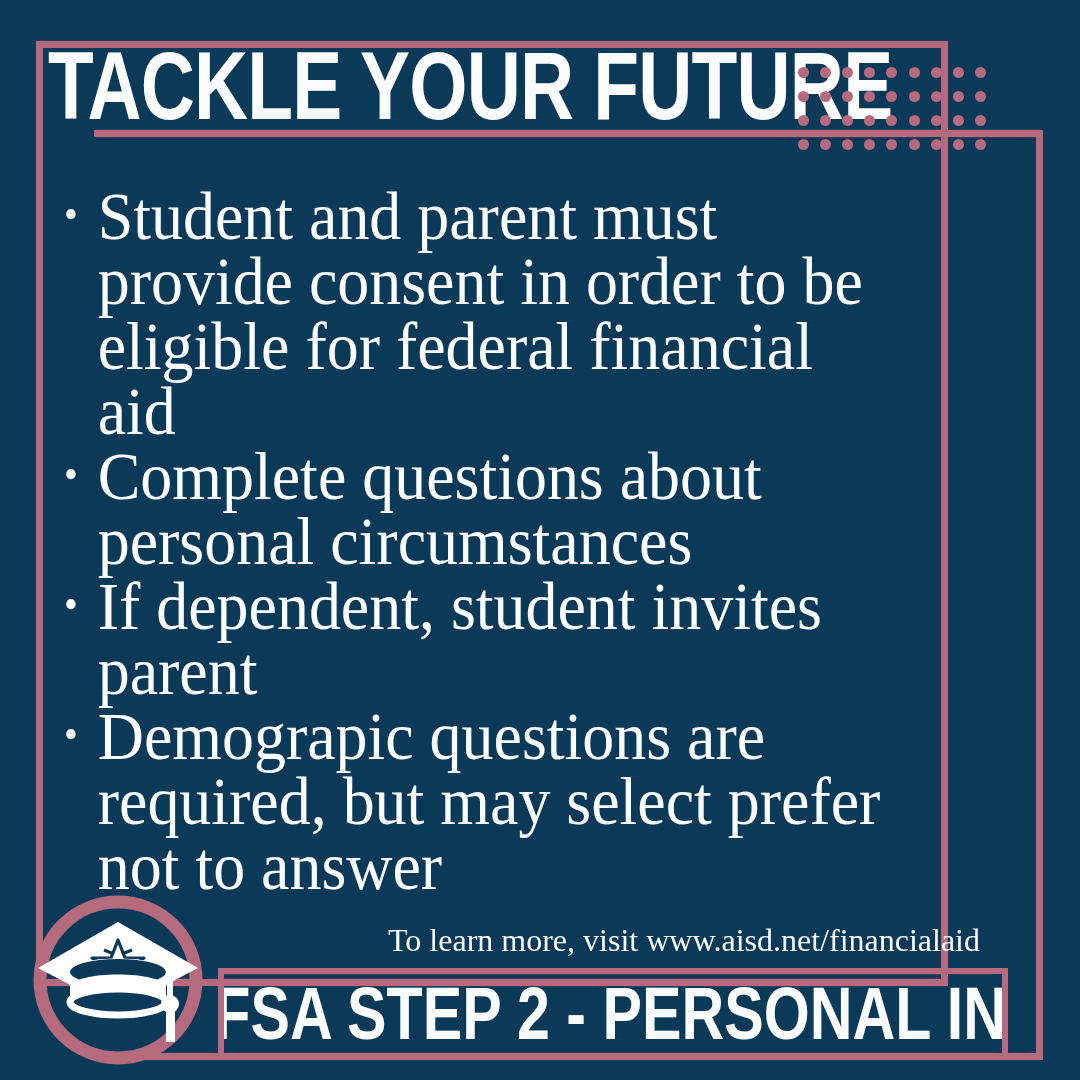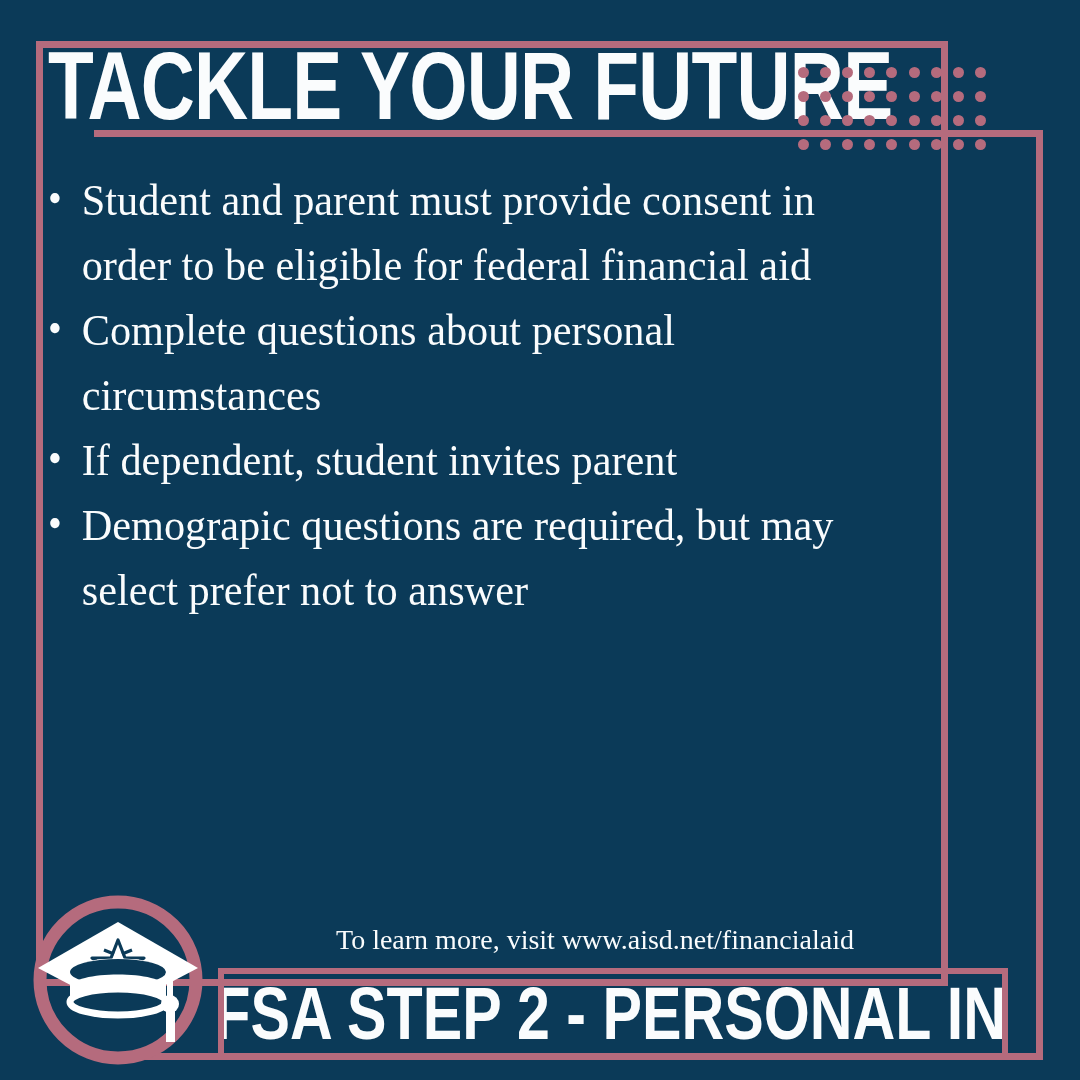--- a/index.html
+++ b/index.html
@@ -70,24 +70,24 @@
     border-radius:50%;
     background:#b56b7d;
   }
 
   
   .bullets{
     position:absolute;
     left:46px;top:168px;
     width:890px;
     list-style:none;
-    margin:0;padding:0;
+    margin:16px;padding:0;
     color:#fafcfd;
     font-family:"Liberation Serif","DejaVu Serif",serif;
-    font-size:45px;
+    font-size:68px;
     line-height:65px;
   }
   .bullets li{
     position:relative;
     padding-left:38px;
     margin:0 0 0 0;
     transform:scaleX(0.94);
     transform-origin:left center;
   }
   .bullets li::before{
@@ -104,24 +104,24 @@
     position:absolute;
     left:30px;top:892px;
     width:176px;height:176px;
   }
 
   
   .footer-url{
     position:absolute;
     left:210px;top:916px;
     width:770px;
-    text-align:center;
+    text-align:right;
     color:#fafcfd;
     font-family:"Liberation Serif","DejaVu Serif",serif;
-    font-size:28px;
+    font-size:32px;
     line-height:48px;
     white-space:nowrap;
   }
 
   
   .bottom-bar{
     position:absolute;
     left:218px;top:968px;
     width:790px;height:92px;
     border:6px solid #b56b7d;

